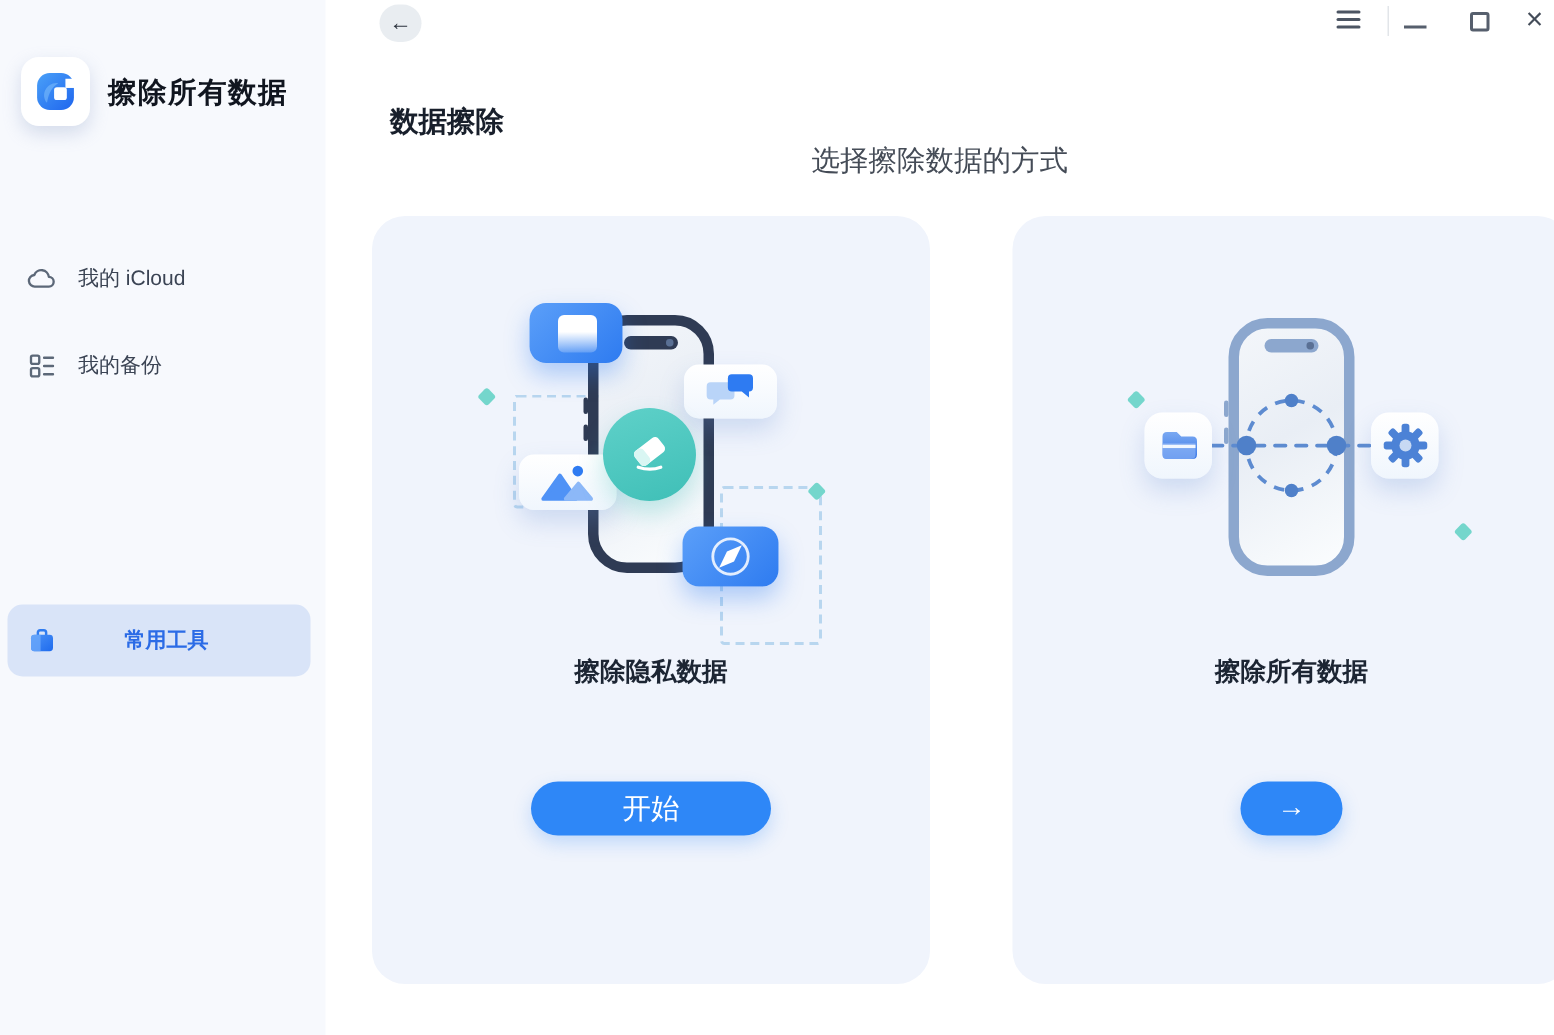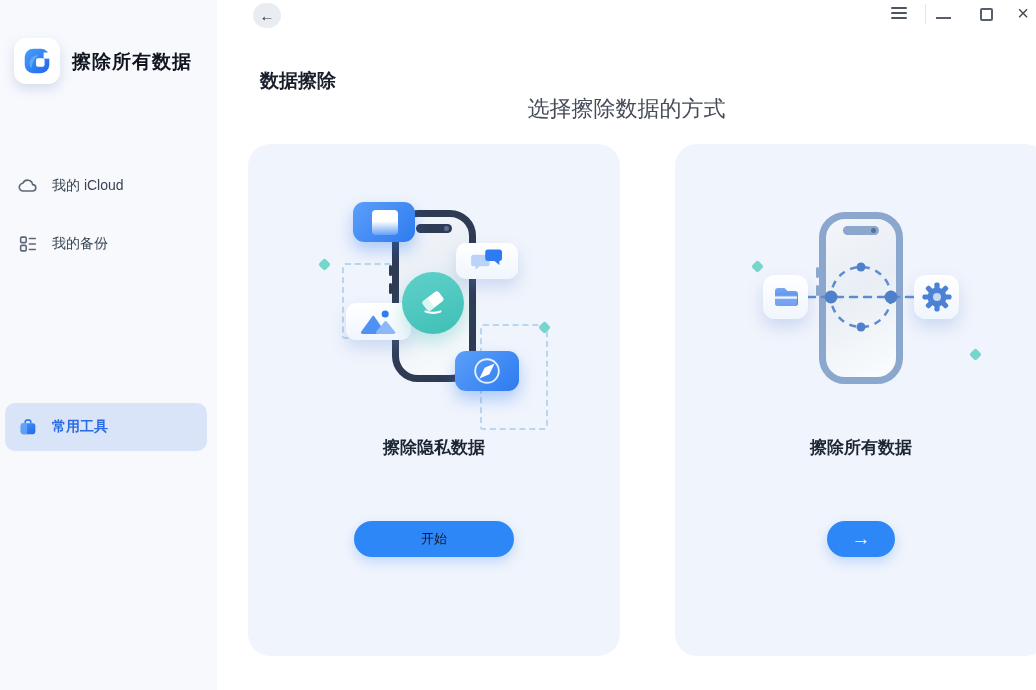--- a/index.html
+++ b/index.html
@@ -9,21 +9,21 @@
   
   .sidebar { position:absolute; left:0; top:0; width:217px; height:690px; background:#f7f9fd; }
   .logo-tile { position:absolute; left:14px; top:38px; width:46px; height:46px; background:#fff;
                border-radius:12px; box-shadow:0 5px 12px rgba(140,160,200,.32);
                display:flex; align-items:center; justify-content:center; }
   .app-title { position:absolute; left:72px; top:49px; font-size:19px; font-weight:bold; color:#10151f; letter-spacing:1px; }
 
   .nav-item { position:absolute; left:5px; width:202px; height:48px; display:flex; align-items:center;
               padding-left:12px; border-radius:10px; cursor:pointer; }
   .nav-item .nav-label { margin-left:13px; font-size:14px; color:#3b4454; }
-  .nav-item.selected { background:#d9e4f8; }
+  .nav-item.selected { background:#d9e4f8;gap:31px; }
   .nav-item.selected .nav-label { color:#2b6be6; font-weight:bold; }
   .nav-icon { width:22px; height:22px; flex:0 0 22px; }
 
   
   .back-button { position:absolute; left:253px; top:3px; width:28px; height:25px; border-radius:13px;
                  background:#e9edf1; display:flex; align-items:center; justify-content:center;
                  font-size:15px; color:#2a313c; cursor:pointer; }
   .page-title { position:absolute; left:260px; top:44px; font-size:19px; font-weight:bold; color:#181f2b;margin-top:24px; }
 
   .menu-button { position:absolute; left:891px; top:7px; width:16px; height:13px; cursor:pointer; }
@@ -31,29 +31,29 @@
   .win-divider { position:absolute; left:925px; top:4px; width:1px; height:20px; background:#e2e5e9; }
   .minimize-button { position:absolute; left:934px; top:6px; width:20px; height:16px; cursor:pointer; }
   .minimize-button span { position:absolute; left:2px; top:11px; width:15px; height:2.4px; background:#565f6d; }
   .maximize-button { position:absolute; left:978px; top:6px; width:18px; height:16px; cursor:pointer; }
   .maximize-button span { position:absolute; left:2px; top:2px; width:13px; height:13px; border:2px solid #565f6d; border-radius:2px; }
   .close-button { position:absolute; left:1012px; top:0px; width:22px; height:26px; cursor:pointer;
                   font-size:20px; color:#444c59; display:flex; align-items:center; justify-content:center; }
 
   
   .subtitle { position:absolute; left:217px; top:94px; width:819px; text-align:center;
-              font-size:22px; color:#454c57; }
+              font-size:19px; color:#454c57; }
 
   .card { position:absolute; top:144px; width:372px; height:512px; background:#f0f4fc; border-radius:22px; }
   .card-left  { left:248px; }
   .card-right { left:675px; }
   .card-title { position:absolute; top:292px; left:0; width:100%; text-align:center;
                 font-size:17px; font-weight:bold; color:#1c2533; }
   .start-button { position:absolute; left:106px; top:377px; width:160px; height:36px; border-radius:18px;
-                  background:#2e87f7; color:#0f172a; font-size:13px; border:none; cursor:pointer;
+                  background:#2e87f7; color:#ffffff; font-size:19px; border:none; cursor:pointer;
                   display:flex; align-items:center; justify-content:center; box-shadow:0 5px 12px rgba(46,135,247,.25); }
   .arrow-button { position:absolute; left:152px; top:377px; width:68px; height:36px; border-radius:18px;
                   background:#2e87f7; color:#fff; font-size:19px; font-weight:bold; border:none; cursor:pointer;
                   display:flex; align-items:center; justify-content:center; box-shadow:0 5px 12px rgba(46,135,247,.25); }
 
   
   .illu { position:absolute; inset:0; }
   .phone { position:absolute; width:84px; height:172px; border-radius:26px; z-index:2;
            background:linear-gradient(150deg,#f3f6fa 0%,#e9eef5 45%,#fbfdfe 100%); }
   .phone-1 { left:144px; top:66px; border:7px solid #2f3b54; }

